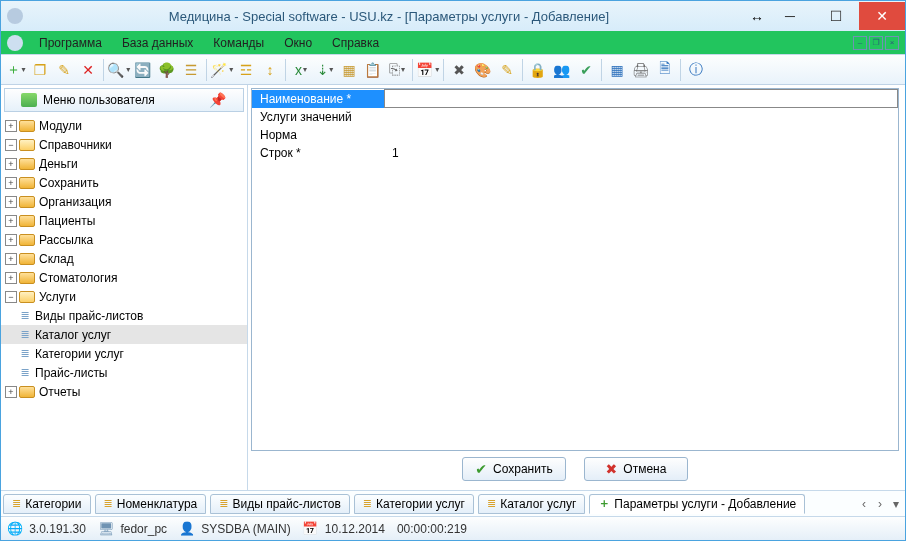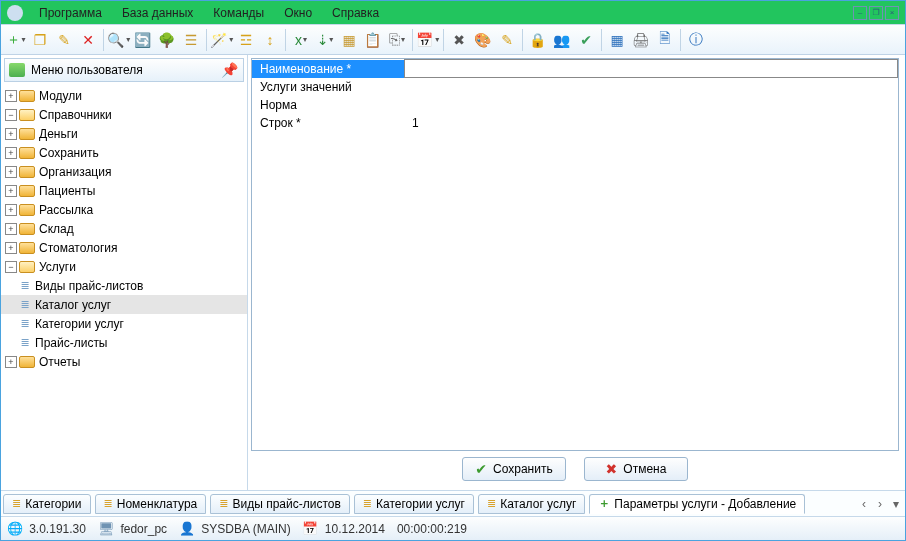--- a/index.html
+++ b/index.html
@@ -27,40 +27,40 @@
 
 
 .toolbar { height: 30px; background: linear-gradient(#fdfefe,#e9f3fb); border-bottom: 1px solid #bfd3e6; display: flex; align-items: center; padding: 0 4px; gap: 2px; }
 .tb-btn { width: 22px; height: 22px; display: flex; align-items: center; justify-content: center; font-size: 14px; border-radius: 2px; }
 .tb-sep { width: 1px; height: 22px; background: #c0d4e5; margin: 0 2px; }
 .dd::after { content: "▾"; font-size: 8px; color: #555; margin-left: 1px; }
 
 
 .body { flex: 1; display: flex; min-height: 0; }
 .sidebar { width: 247px; border-right: 1px solid #c6d9ea; display: flex; flex-direction: column; }
-.side-head { height: 24px; background: linear-gradient(#fefefe,#e6f1fa); border: 1px solid #bad0e4; margin: 3px 3px 2px 3px; display: flex; align-items: center; padding: 0 4px; }
+.side-head { height: 24px; background: linear-gradient(#fefefe,#e6f1fa); border: 1px solid #bad0e4; margin: 3px 3px 2px 3px; display: flex; align-items: center; padding: 0 16px; }
 .side-head .folder-green { width: 16px; height: 14px; background: linear-gradient(#86d86a,#4caf50); border-radius: 2px; margin-right: 6px; }
 .side-head .pin { color: #888; font-size: 14px; }
 .tree { flex: 1; overflow: auto; padding: 2px 0; }
 .tree .row { display: flex; align-items: center; height: 19px; padding-left: 4px; white-space: nowrap; }
 .tree .exp { width: 12px; height: 12px; border: 1px solid #888; color: #444; font-size: 9px; line-height: 10px; text-align: center; margin-right: 2px; flex-shrink: 0; }
 .tree .noexp { width: 12px; margin-right: 2px; flex-shrink: 0; }
 .tree .fold { width: 16px; height: 12px; background: linear-gradient(#ffe09a,#f0b437); border: 1px solid #c98f20; border-radius: 2px; margin-right: 4px; flex-shrink: 0; }
 .tree .fold.open { background: linear-gradient(#fff1c2,#fcd068); }
 .tree .leaf { width: 12px; height: 14px; color: #7aa2c8; font-size: 11px; text-align: center; margin-right: 4px; flex-shrink: 0; }
 .tree .row.sel { background: #e5e5e5; }
 .ind1 { padding-left: 18px; } .ind2 { padding-left: 34px; }
 
 .main { flex: 1; display: flex; flex-direction: column; padding: 3px 6px 3px 3px; }
 .form-panel { flex: 1; border: 1px solid #9bb6cf; display: flex; flex-direction: column; min-height: 0; }
 .form-title { background: #e6eef5; border-bottom: 1px solid #b4c8db; text-align: center; font-weight: bold; font-size: 13px; padding: 2px 0; color: #333; }
 .grid { flex: 1; }
 .grid table { width: 100%; border-collapse: collapse; }
 .grid td { height: 18px; padding: 0 8px; vertical-align: middle; }
-.grid td.label { width: 152px; }
+.grid td.label { width: 132px; }
 .grid tr.selected td.label { background: #1e90ff; color: #fff; }
 .grid tr.selected td.value { background: #fff; border: 1px solid #888; }
 .btnrow { display: flex; justify-content: center; gap: 18px; padding: 6px 0; }
 .btn { width: 104px; height: 24px; border: 1px solid #9bb6cf; background: linear-gradient(#fefefe,#e4eef8); border-radius: 3px; display: flex; align-items: center; justify-content: center; gap: 6px; }
 .btn .ok { color: #3c9a2f; font-size: 14px; }
 .btn .no { color: #d1322d; font-size: 14px; }
 
 
 .tabs { height: 26px; background: #fbfeff; border-top: 1px solid #c6d9ea; display: flex; align-items: center; padding: 0 2px; gap: 4px; }
 .tab { height: 20px; border: 1px solid #a9c1d6; background: linear-gradient(#fcfeff,#e4eff9); display: flex; align-items: center; padding: 0 8px; gap: 4px; border-top-left-radius: 3px; border-top-right-radius: 3px; }
@@ -73,20 +73,30 @@
 
 .status { height: 24px; background: linear-gradient(#fdfefe,#e5eff8); border-top: 1px solid #c6d9ea; display: flex; align-items: center; padding: 0 6px; gap: 12px; color: #333; }
 .status .sicon { color: #6f93b3; font-size: 13px; margin-right: 2px; }
 .status .sitem { display: flex; align-items: center; gap: 4px; }
 </style>
 </head>
 <body>
 
 <div class="window">
 
+  <div class="titlebar">
+    <div class="app-icon"></div>
+    <div class="title">Медицина - Special software - USU.kz - [Параметры услуги - Добавление]</div>
+    <div class="arrow">↔</div>
+    <div class="winbtns">
+      <div class="winbtn min"></div>
+      <div class="winbtn max"></div>
+      <div class="winbtn close"></div>
+    </div>
+  </div>
 
   <div class="menubar">
     <div class="app-icon"></div>
     <div class="menu-item">Программа</div>
     <div class="menu-item">База данных</div>
     <div class="menu-item">Команды</div>
     <div class="menu-item">Окно</div>
     <div class="menu-item">Справка</div>
     <div class="mdi-icons">
       <div class="mdi-btn">–</div>

